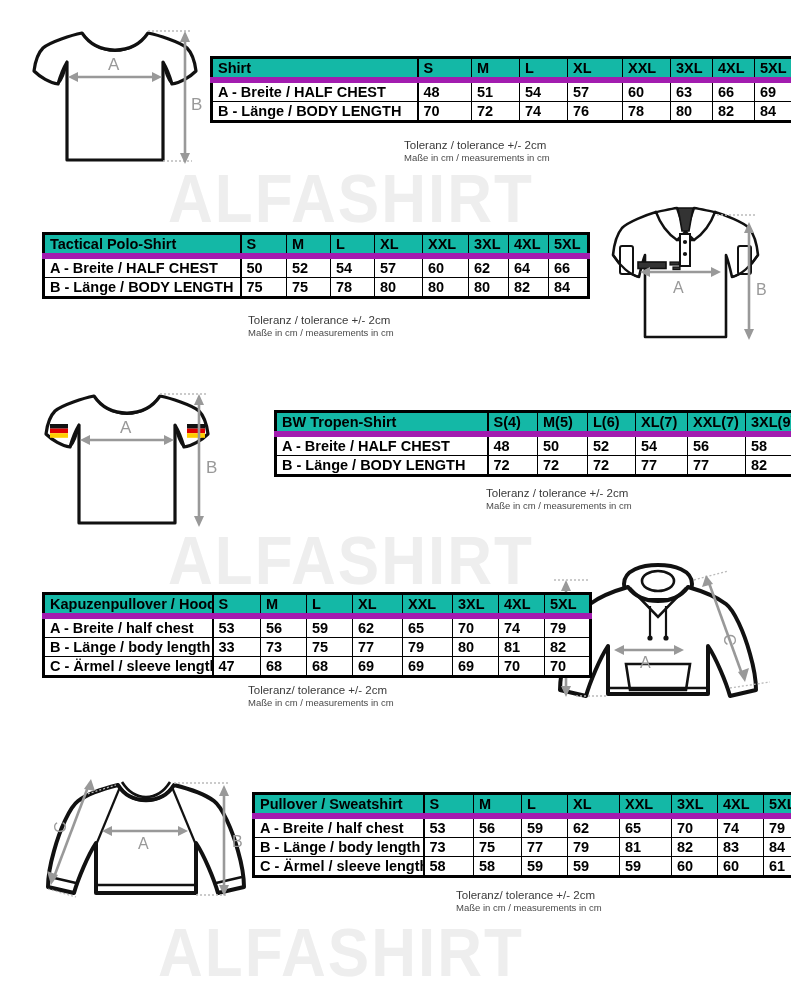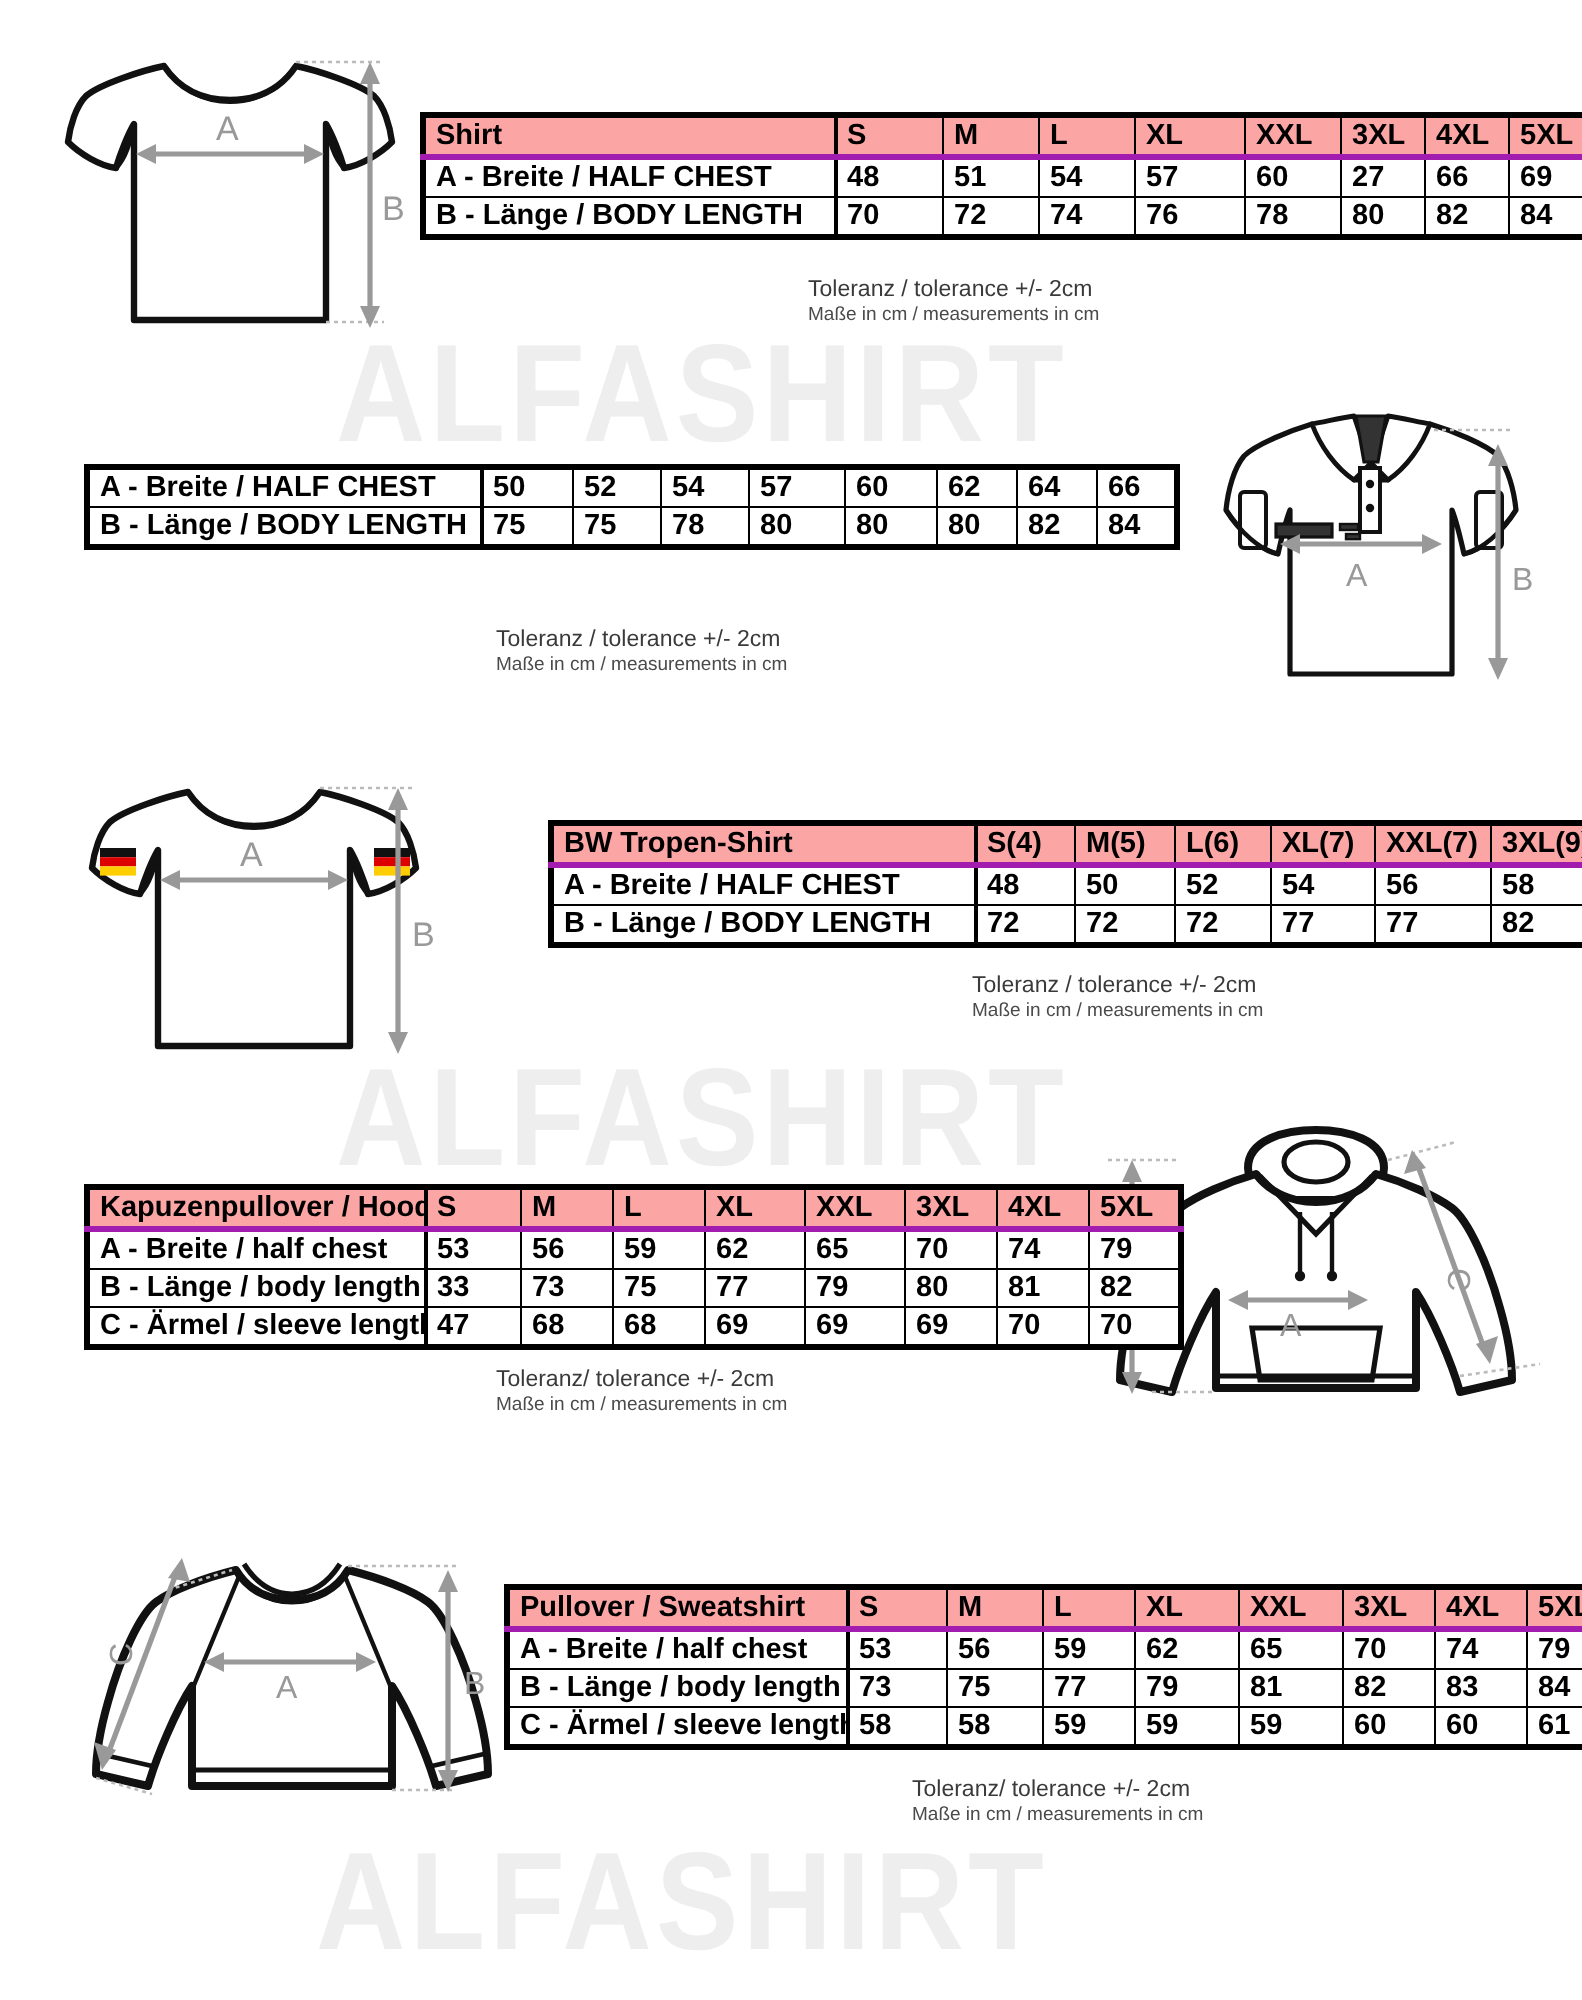--- a/index.html
+++ b/index.html
@@ -45,22 +45,22 @@
   .size-table td {
     border: 1px solid #000;
     font-family: "Liberation Sans", sans-serif;
     font-weight: bold;
     color: #000;
     padding: 1px 5px;
     white-space: nowrap;
     overflow: hidden;
   }
   .size-table tr.head td {
-    background: #fca5a5;
-    border-bottom: 3px solid #a21caf;
+    background: #14b8a6;
+    border-bottom: 6px solid #a21caf;
   }
   .size-table td.label {
     text-align: left;
     border-right: 2px solid #000;
   }
   .size-table td.val {
     text-align: left;
   }
 
   
@@ -154,21 +154,21 @@
         <td class="val">4XL</td>
         <td class="val">5XL</td>
       </tr>
       <tr>
         <td class="label">A -  Breite / HALF CHEST</td>
         <td class="val">48</td>
         <td class="val">51</td>
         <td class="val">54</td>
         <td class="val">57</td>
         <td class="val">60</td>
-        <td class="val">27</td>
+        <td class="val">63</td>
         <td class="val">66</td>
         <td class="val">69</td>
       </tr>
       <tr>
         <td class="label">B -  Länge / BODY LENGTH</td>
         <td class="val">70</td>
         <td class="val">72</td>
         <td class="val">74</td>
         <td class="val">76</td>
         <td class="val">78</td>
@@ -189,20 +189,31 @@
         <col style="width:46px">
         <col style="width:44px">
         <col style="width:44px">
       <col style="width:48px">
         <col style="width:46px">
         <col style="width:40px">
         <col style="width:40px">
         <col style="width:40px">
     </colgroup>
     <tbody>
+      <tr class="head">
+        <td class="label">Tactical Polo-Shirt</td>
+        <td class="val">S</td>
+        <td class="val">M</td>
+        <td class="val">L</td>
+        <td class="val">XL</td>
+        <td class="val">XXL</td>
+        <td class="val">3XL</td>
+        <td class="val">4XL</td>
+        <td class="val">5XL</td>
+      </tr>
       <tr>
         <td class="label">A -  Breite / HALF CHEST</td>
         <td class="val">50</td>
         <td class="val">52</td>
         <td class="val">54</td>
         <td class="val">57</td>
         <td class="val">60</td>
         <td class="val">62</td>
         <td class="val">64</td>
         <td class="val">66</td>

